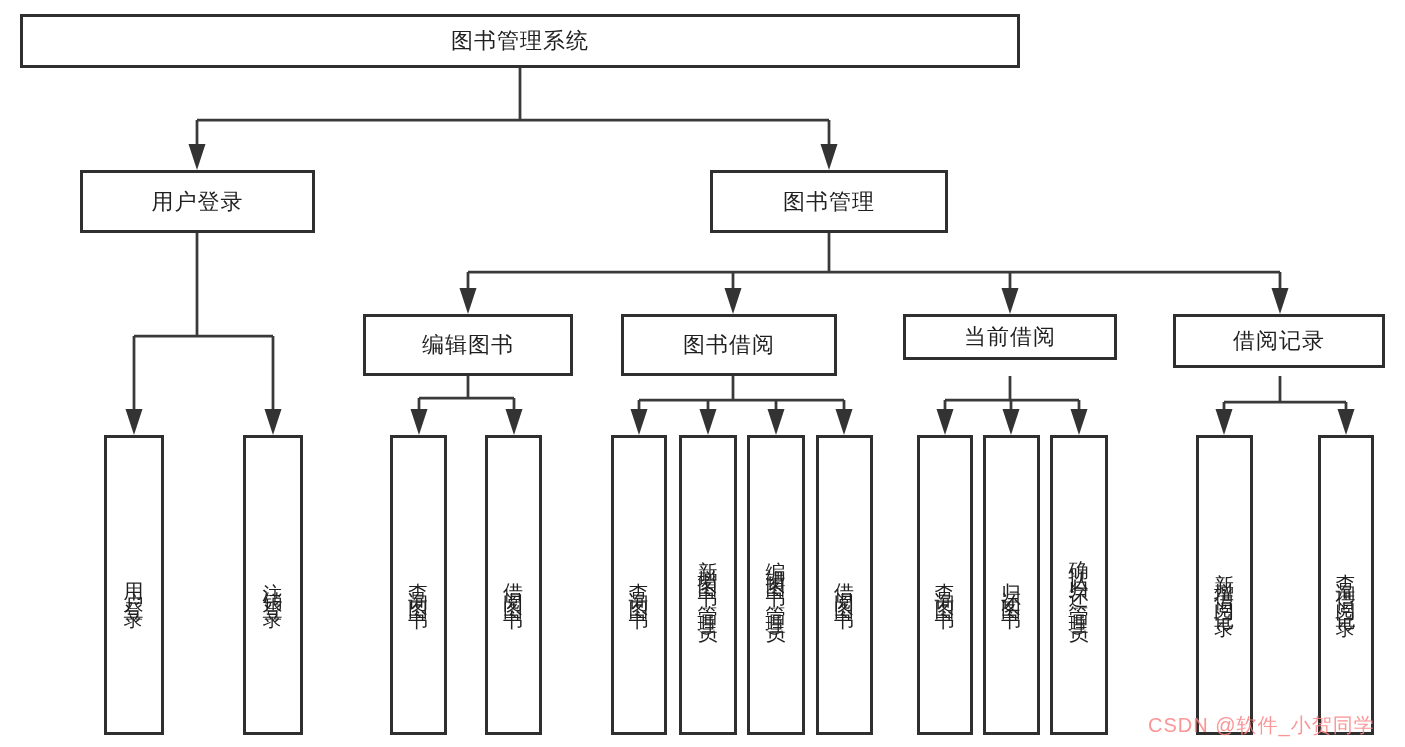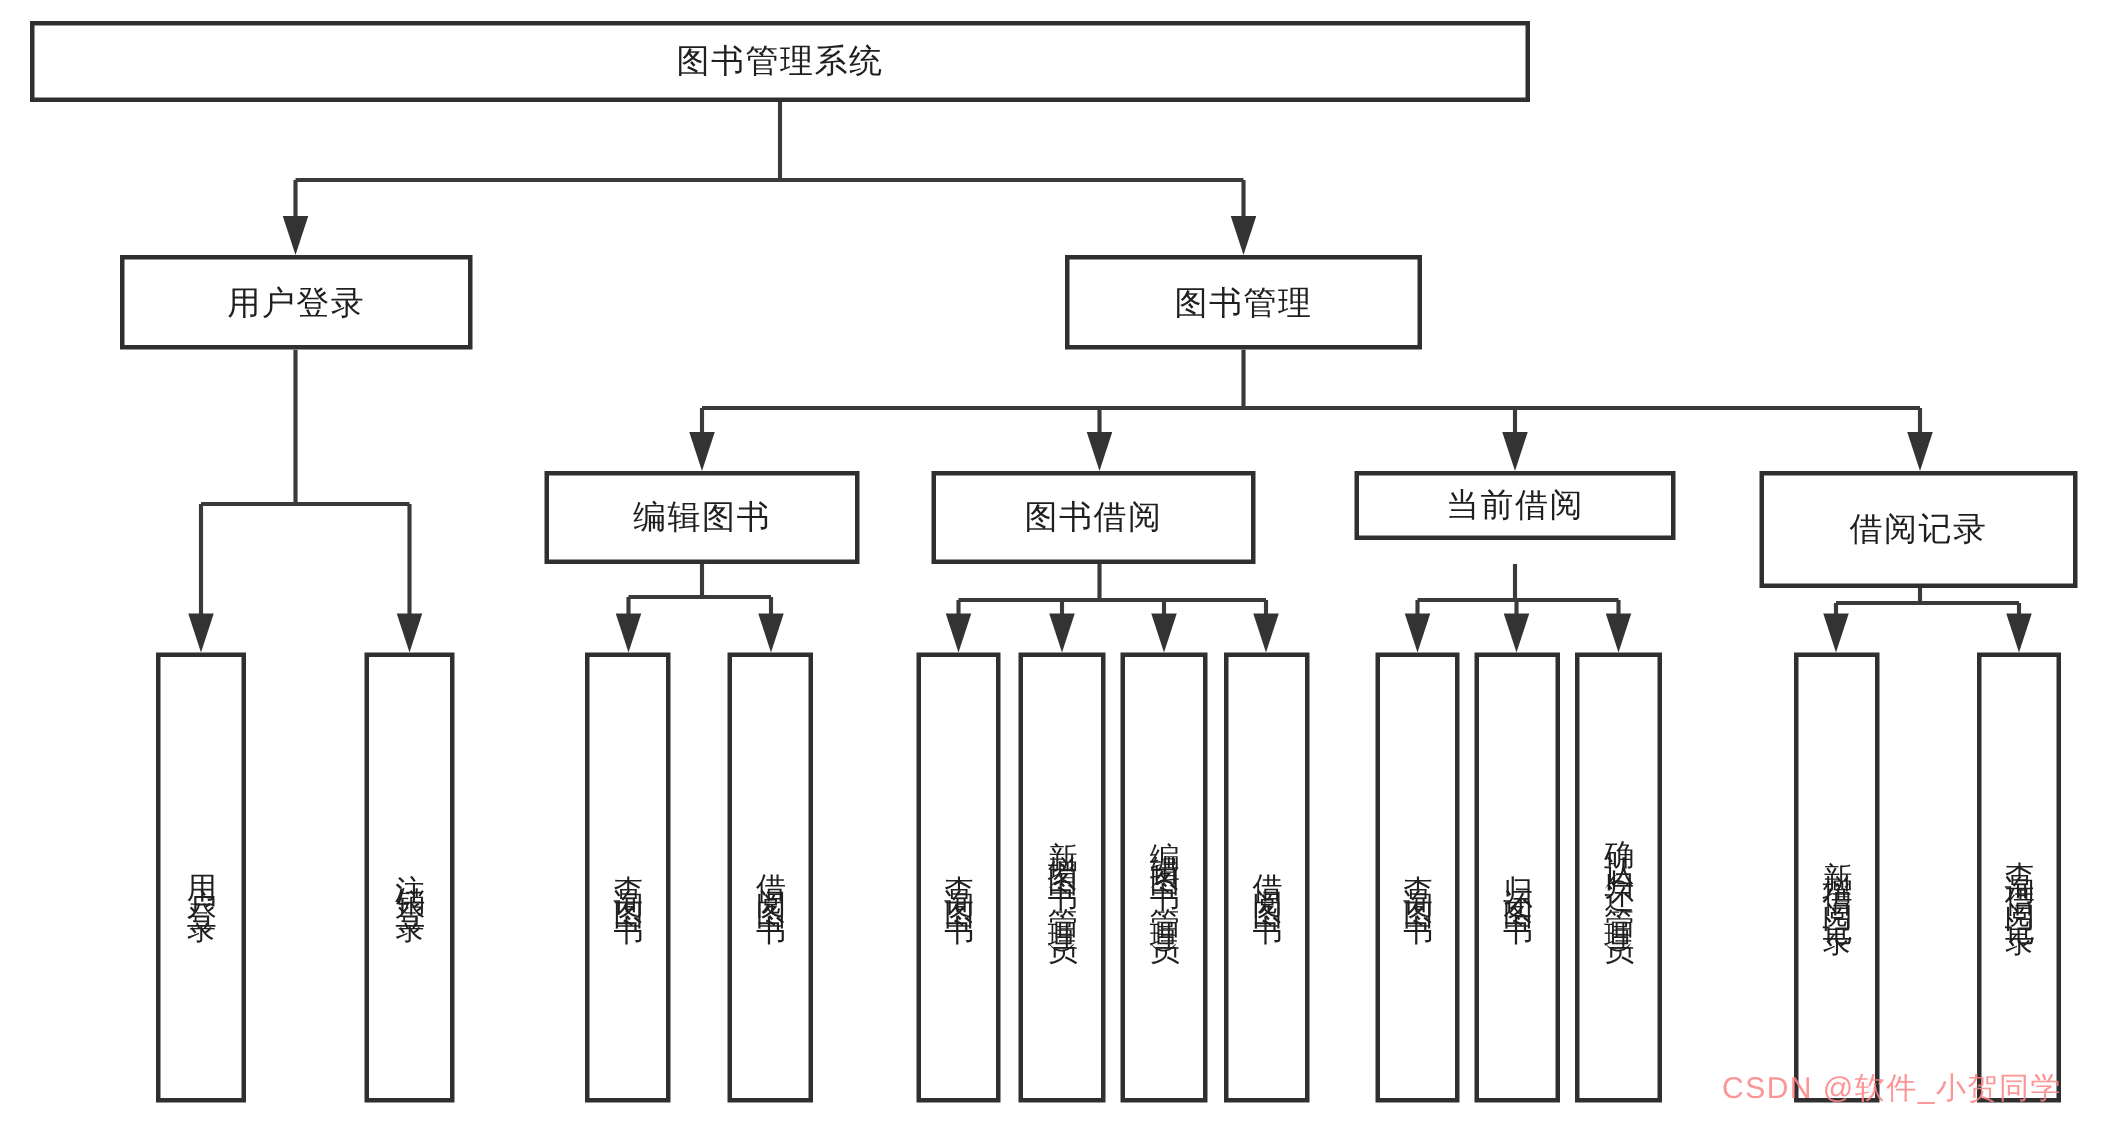--- a/index.html
+++ b/index.html
@@ -118,21 +118,21 @@
 
   <div class="node" style="left:363px;top:314px;width:210px;height:62px">
     <span>编辑图书</span>
   </div>
   <div class="node" style="left:621px;top:314px;width:216px;height:62px">
     <span>图书借阅</span>
   </div>
   <div class="node" style="left:903px;top:314px;width:214px;height:46px">
     <span>当前借阅</span>
   </div>
-  <div class="node" style="left:1173px;top:314px;width:212px;height:78px">
+  <div class="node" style="left:1173px;top:314px;width:212px;height:54px">
     <span>借阅记录</span>
   </div>
 
   <div class="node leaf" style="left:104px;top:435px;width:60px;height:300px">
     <span>用户登录</span>
   </div>
   <div class="node leaf" style="left:243px;top:435px;width:60px;height:300px">
     <span>注销登录</span>
   </div>
 

